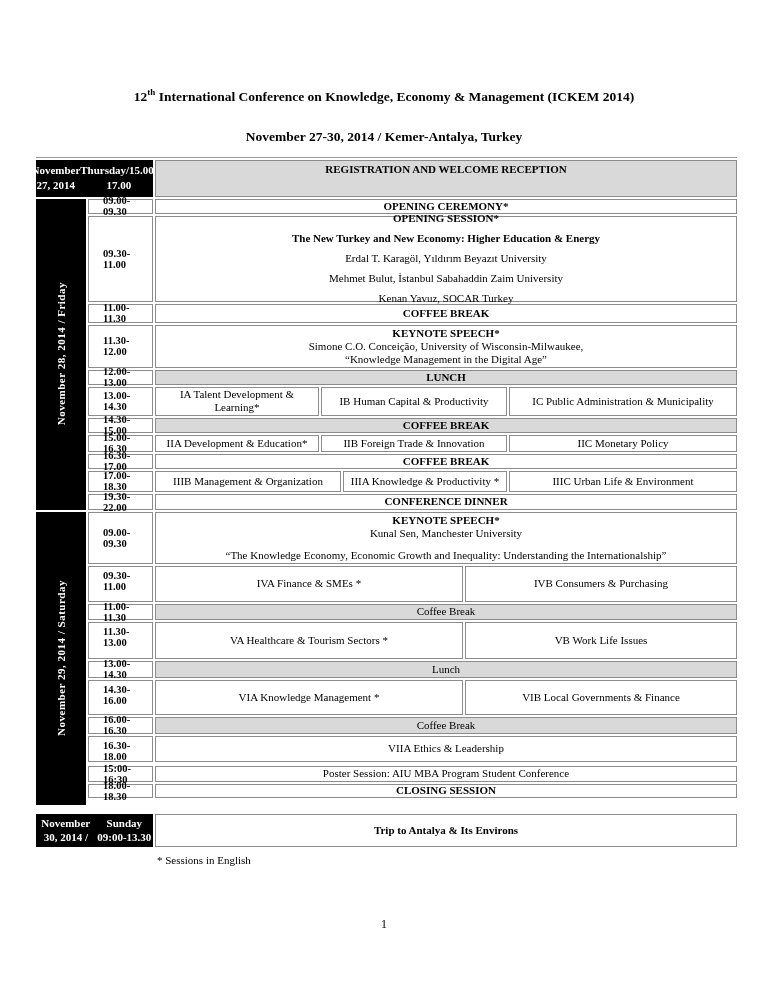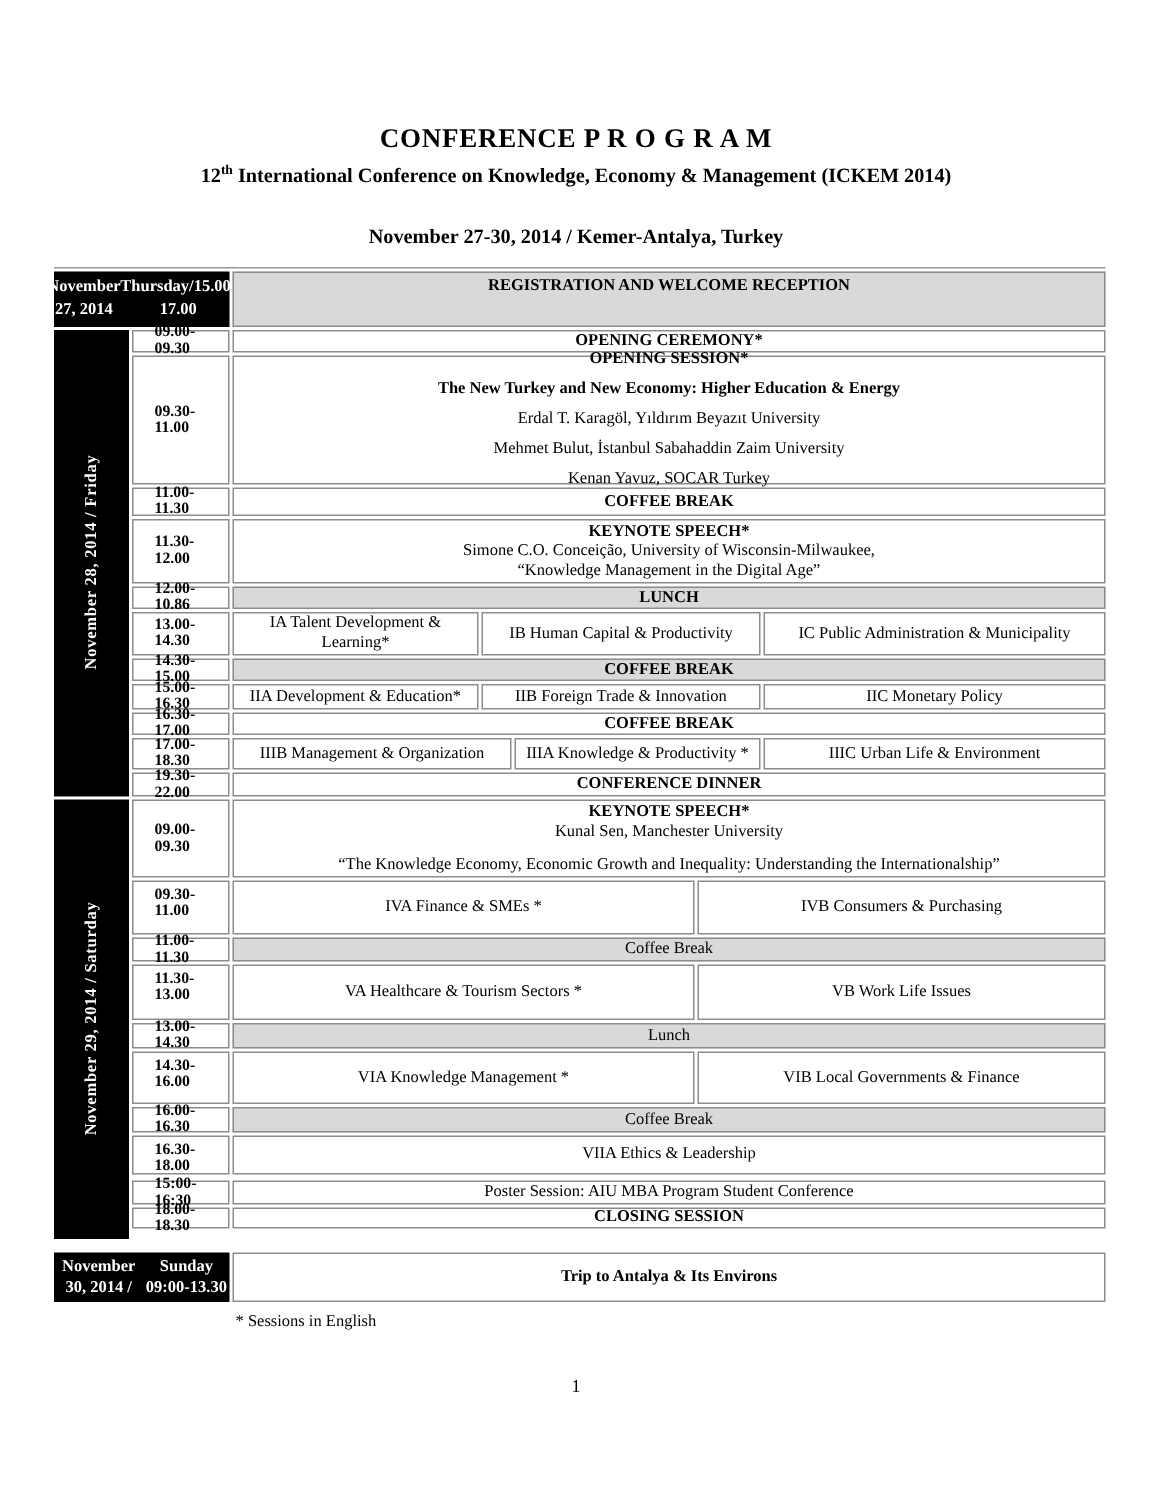--- a/index.html
+++ b/index.html
@@ -60,21 +60,20 @@
 
   .footnote { font-size:11px; margin:7px 0 0 157px; }
   .pagenum { position:absolute; bottom:62px; left:0; width:100%; text-align:center; font-size:12px; }
 </style>
 </head>
 <body>
 
 <div class="page">
 
   <div class="header">
-    <div class="title">CONFERENCE P R O G R A M</div>
     <div class="subtitle"><span>12</span><sup>th</sup><span> International Conference on Knowledge, Economy &amp; Management (ICKEM 2014)</span></div>
     <div class="dateline">November 27-30, 2014 / Kemer-Antalya, Turkey</div>
   </div>
 
   <div class="table">
 
     <div class="trow" style="height:37px">
       <div class="blackcell">
         <span>November 27, 2014</span>
         <span>Thursday/15.00-17.00</span>
@@ -112,21 +111,21 @@
         <div class="srow" style="height:43px">
           <div class="time">11.30-12.00</div>
           <div class="cell lines">
             <span class="bold">KEYNOTE SPEECH*</span>
             <span>Simone C.O. Conceição, University of Wisconsin-Milwaukee,</span>
             <span>“Knowledge Management in the Digital Age”</span>
           </div>
         </div>
 
         <div class="srow" style="height:15px">
-          <div class="time">12.00-10.86</div>
+          <div class="time">12.00-13.00</div>
           <div class="cell shaded bold">LUNCH</div>
         </div>
 
         <div class="srow" style="height:29px">
           <div class="time">13.00-14.30</div>
           <div class="cell c3a">IA Talent Development &amp; Learning*</div>
           <div class="cell c3b">IB Human Capital &amp; Productivity</div>
           <div class="cell">IC Public Administration &amp; Municipality</div>
         </div>
 

